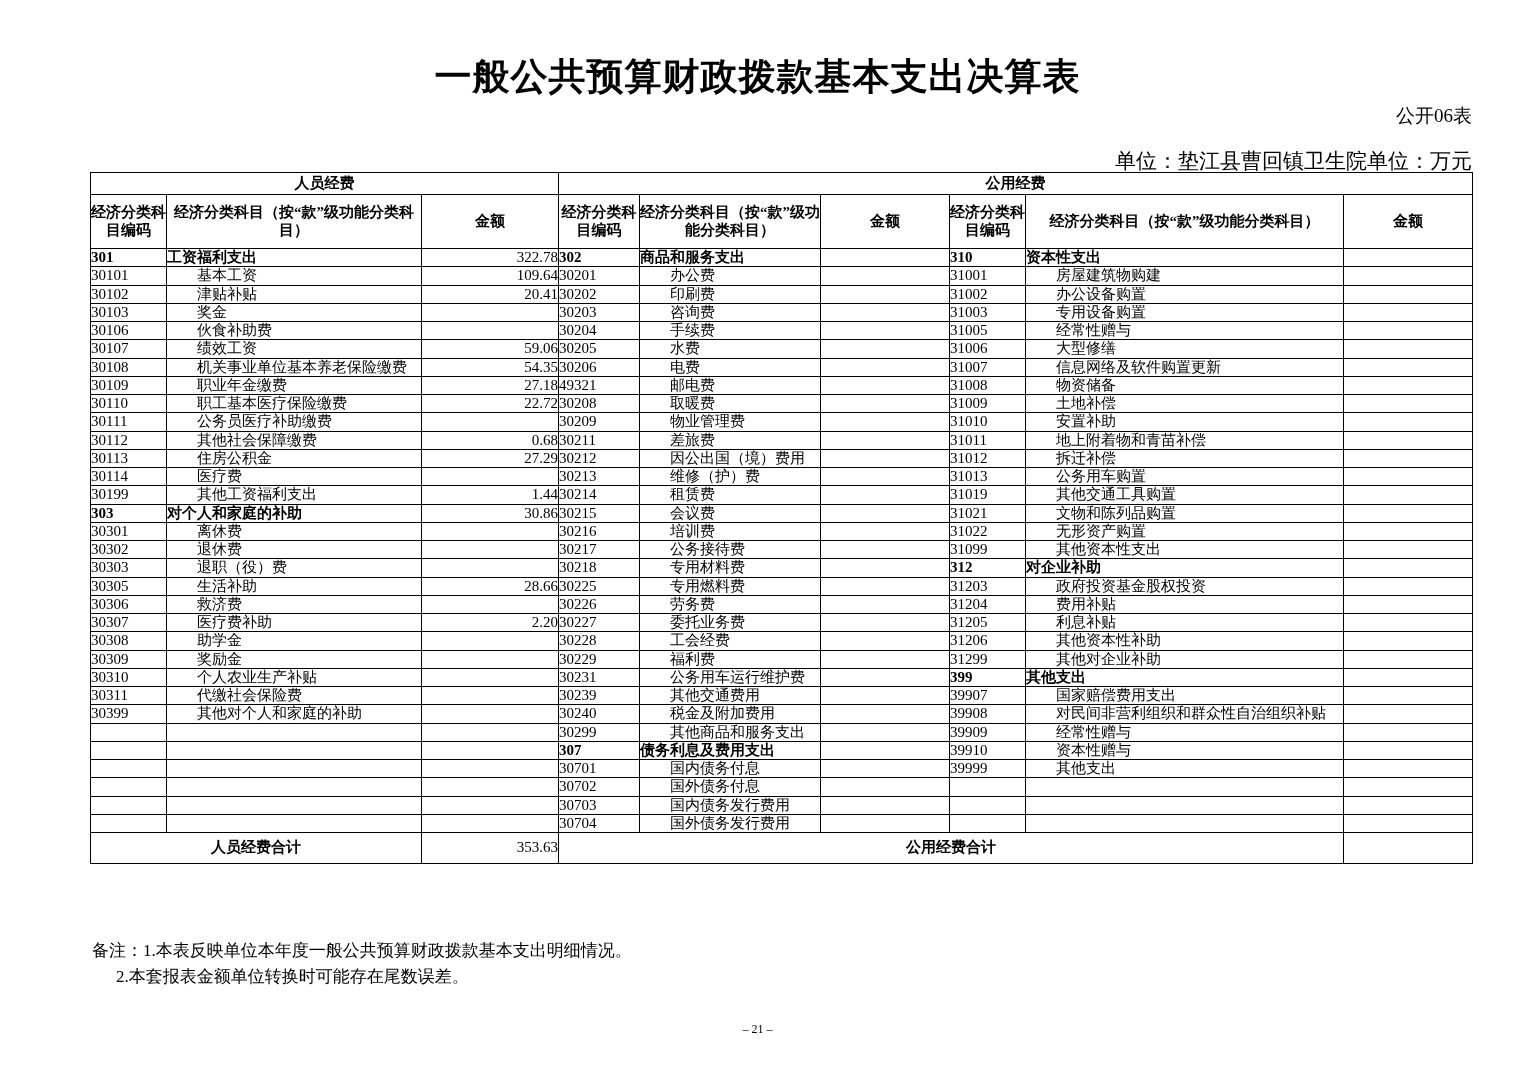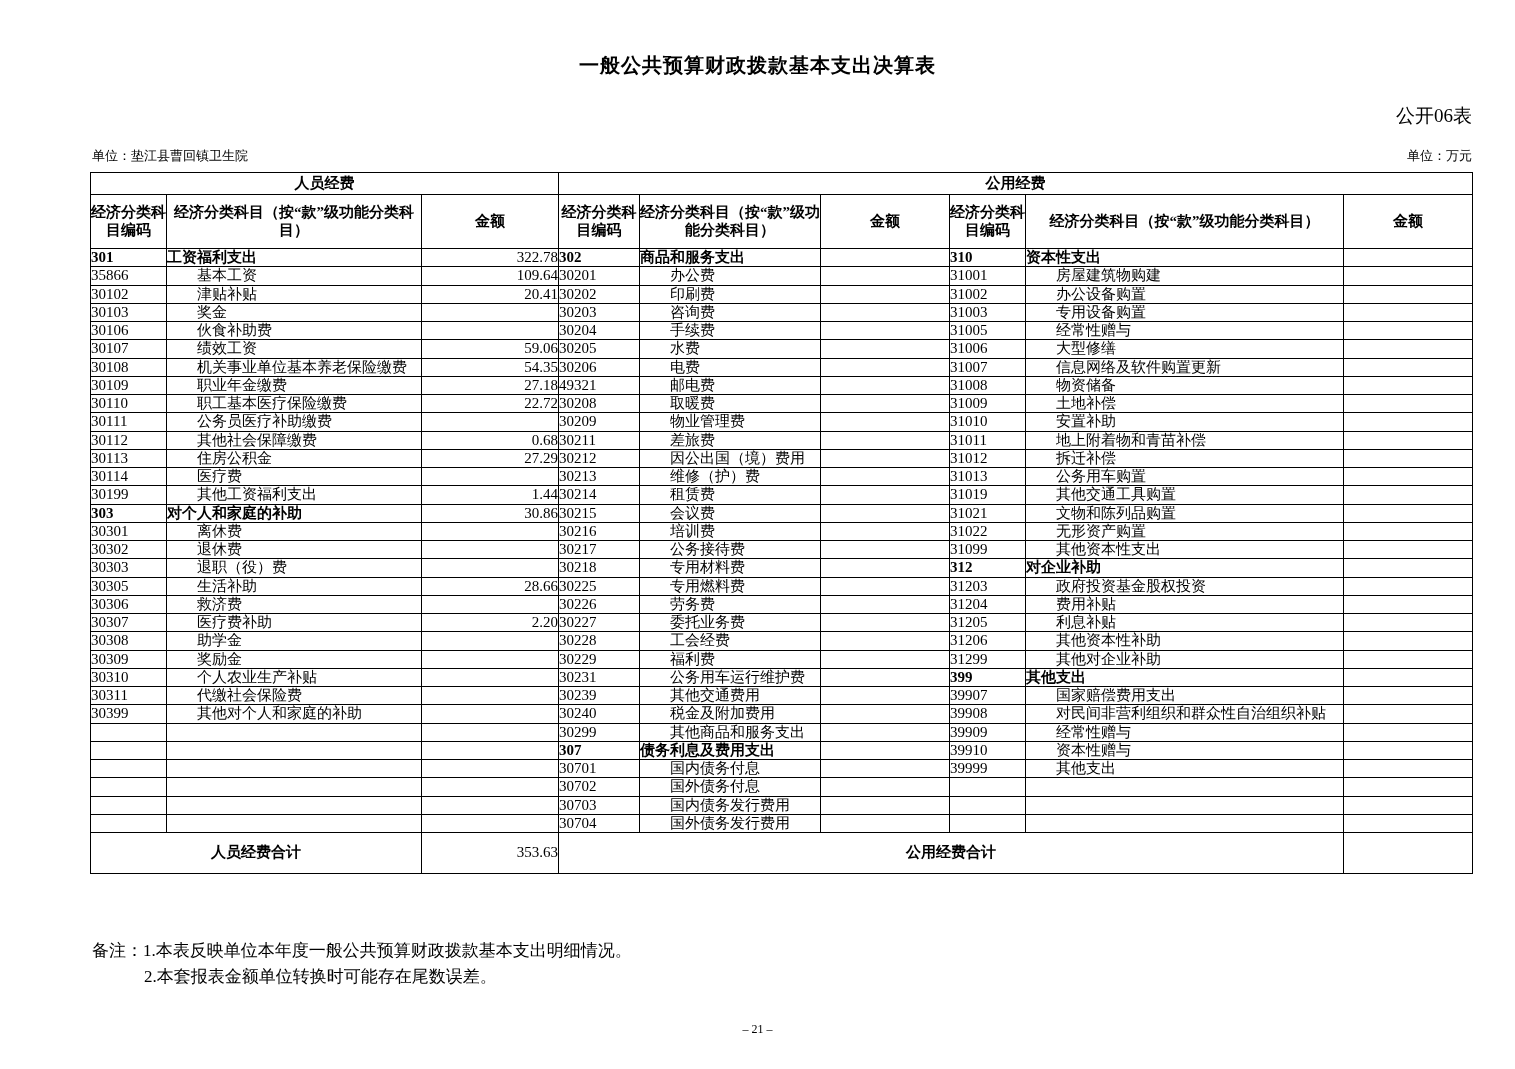--- a/index.html
+++ b/index.html
@@ -7,57 +7,57 @@
   body {
     width:1515px; height:1069px;
     background:#ffffff; color:#000;
     font-family:"Liberation Serif","DejaVu Serif",serif;
     position:relative;
   }
   .sheet { position:relative; width:1515px; height:1069px; overflow:hidden; }
 
   .title {
     position:absolute; top:52px; left:0; width:100%;
-    text-align:center; font-size:20px; font-weight:bold; letter-spacing:1px;
+    text-align:center; font-size:37px; font-weight:bold; letter-spacing:1px;
   }
   .table-no {
     position:absolute; top:103px; right:43px;
     font-size:19px;
   }
   .unit-row {
     position:absolute; top:147px; left:92px; right:43px;
-    display:flex; justify-content:space-between; font-size:13px;
+    display:flex; justify-content:flex-end; font-size:21px;
   }
 
   table.main {
     position:absolute; left:90px; top:172px;
     width:1382px; border-collapse:collapse; table-layout:fixed;
     border:1px solid #4d7c0f;
   }
   table.main th, table.main td {
     border:1px solid #000;
     font-size:15px; line-height:1.15;
     padding:0; overflow:hidden;
   }
   th.section { height:22px; font-size:16px; font-weight:bold; text-align:center; }
   th.colhead { height:54px; font-weight:bold; text-align:center; padding:1px 2px; word-break:break-all; }
   tbody td { height:18px; white-space:nowrap; }
   td.code { padding-left:3px; text-align:left; }
   td.name { padding-left:4px; text-align:left; }
   td.name.child { padding-left:30px; }
   td.amt  { text-align:right; padding-right:3px; }
   td.cat  { font-weight:bold; }
-  tfoot td { height:41px; font-weight:bold; font-size:16px; }
+  tfoot td { height:31px; font-weight:bold; font-size:16px; }
   td.total-label { text-align:center; }
   td.total-amt { text-align:right; padding-right:3px; font-weight:normal; font-size:15px; }
 
   .notes {
     position:absolute; left:92px; top:938px; font-size:17px; line-height:1.55;
   }
-  .notes .line2 { margin-left:52px; }
+  .notes .line2 { margin-left:24px; }
   .page-number {
     position:absolute; top:1022px; left:0; width:100%;
     text-align:center; font-size:12px;
   }
 </style>
 </head>
 <body>
 
 <div class="sheet">
 
@@ -104,21 +104,21 @@
           <td class="name cat">工资福利支出</td>
           <td class="amt">322.78</td>
           <td class="code cat">302</td>
           <td class="name cat">商品和服务支出</td>
           <td class="amt"></td>
           <td class="code cat">310</td>
           <td class="name cat">资本性支出</td>
           <td class="amt"></td>
         </tr>
         <tr>
-          <td class="code">35866</td>
+          <td class="code">30101</td>
           <td class="name child">基本工资</td>
           <td class="amt">109.64</td>
           <td class="code">30201</td>
           <td class="name child">办公费</td>
           <td class="amt"></td>
           <td class="code">31001</td>
           <td class="name child">房屋建筑物购建</td>
           <td class="amt"></td>
         </tr>
         <tr>

